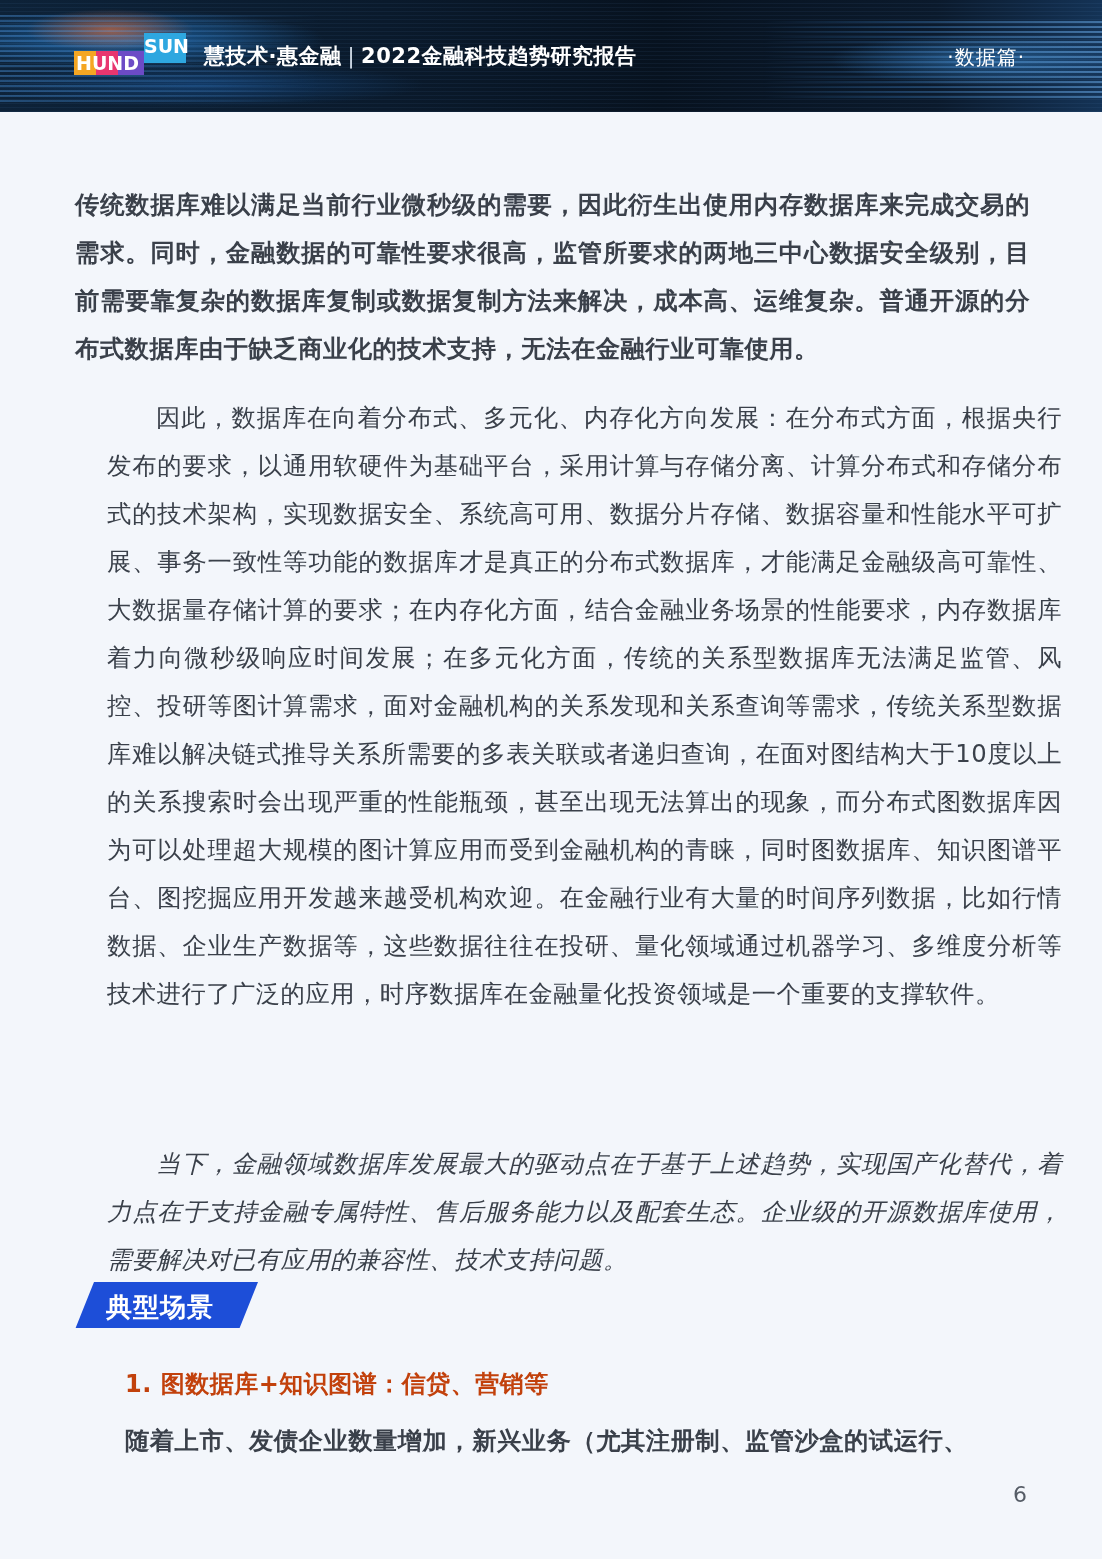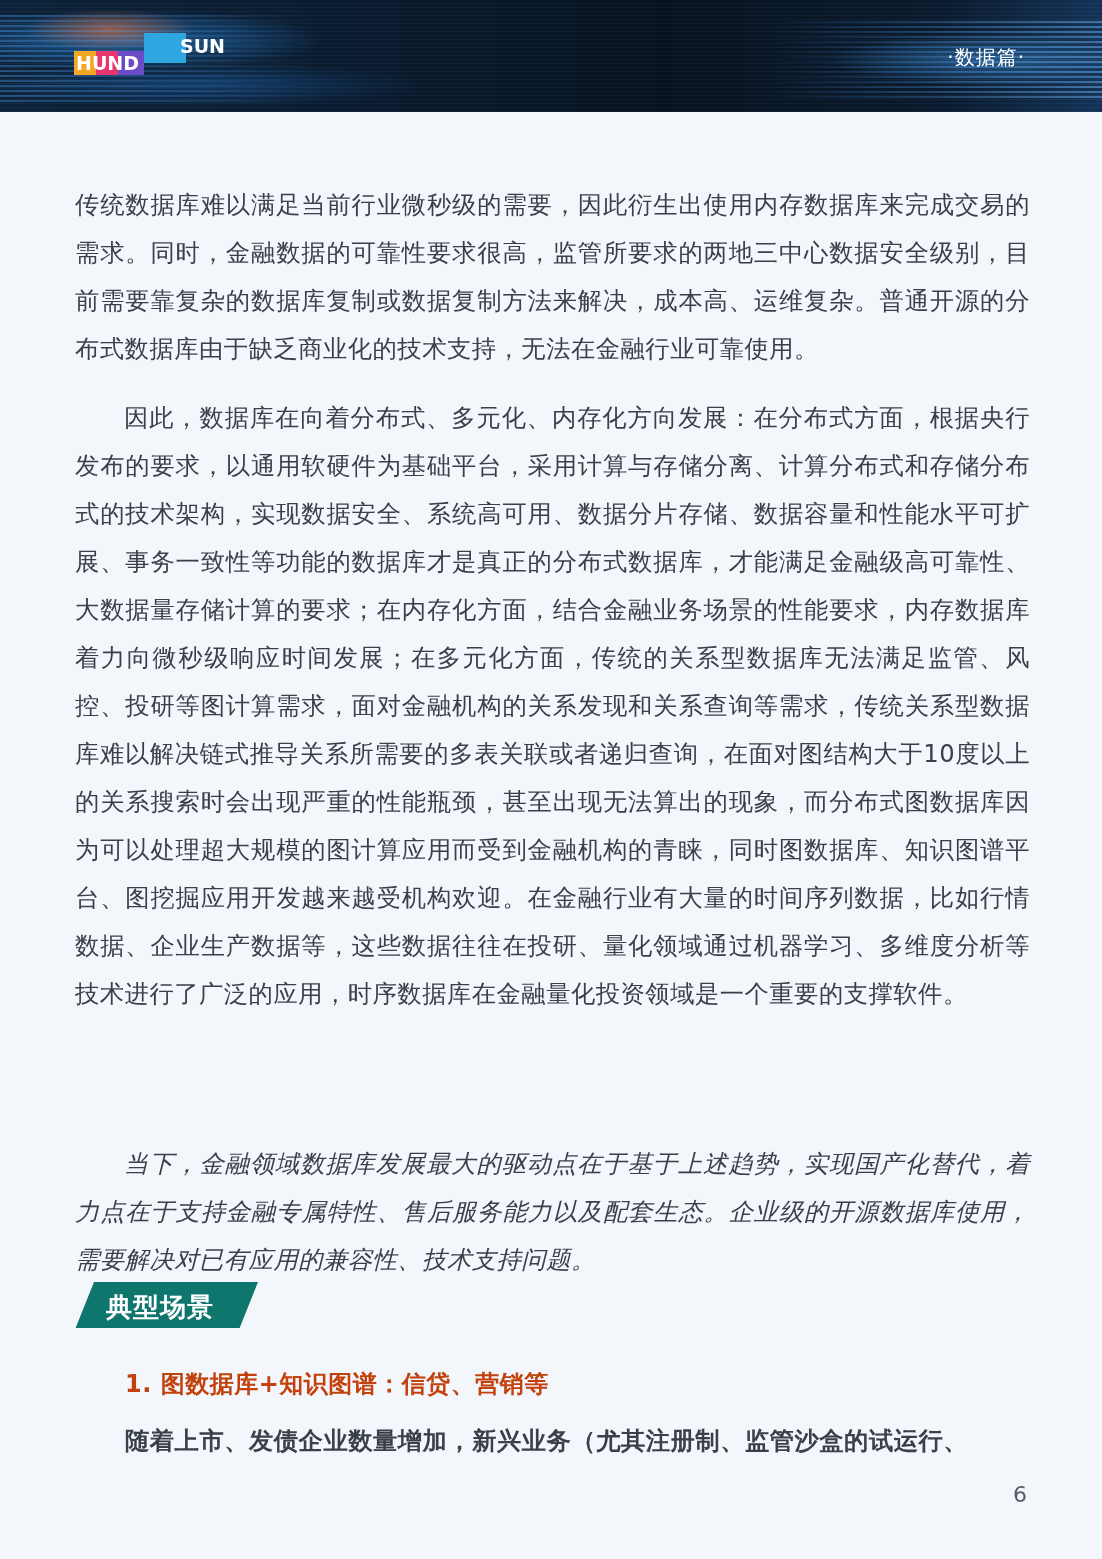--- a/index.html
+++ b/index.html
@@ -37,35 +37,35 @@
             mask: repeating-linear-gradient(0deg, #000 0 2px, transparent 2px 5px);
   }
 
   .logo { position: absolute; left: 74px; top: 33px; width: 112px; height: 36px; }
   .logo .blk { position: absolute; color: #fff; font-family: "DejaVu Sans", sans-serif; font-weight: bold; font-size: 19px; line-height: 24px; text-align: center; }
   .logo .b1 { left: 0; top: 18px; width: 22px; height: 24px; background: #f5a623; }
   .logo .b2 { left: 22px; top: 18px; width: 22px; height: 24px; background: #e8366f; }
   .logo .b3 { left: 44px; top: 18px; width: 26px; height: 24px; background: #6c4bc6; }
   .logo .b4 { left: 70px; top: 0; width: 42px; height: 30px; background: #2ea7e0; }
   .logo .word1 { position: absolute; left: 2px; top: 18px; font-size: 19px; font-weight: bold; color: #fff; letter-spacing: 0px; line-height: 24px; }
-  .logo .word2 { position: absolute; left: 70px; top: 1px; font-size: 19px; font-weight: bold; color: #fff; line-height: 24px; margin-left: 36px; }
+  .logo .word2 { position: absolute; left: 70px; top: 1px; font-size: 19px; font-weight: bold; color: #fff; line-height: 24px; }
 
   .header-title { position: absolute; left: 204px; top: 40px; color: #fff; font-size: 21px; font-weight: bold; line-height: 32px; white-space: nowrap; letter-spacing: 0.5px; }
   .header-title .sep { font-weight: normal; margin: 0 6px; color: #d8e2ee; }
   .header-title .sub { font-weight: bold; }
   .section-tag { position: absolute; right: 77px; top: 42px; color: #fff; font-size: 20px; font-weight: normal; line-height: 30px; letter-spacing: 1px; }
   .para { font-size: 24.3px; line-height: 48px; color: #3a404a; text-align: justify; letter-spacing: 0.5px; }
-  .para.indent { text-indent: 49px; }
-  .p1 { position: absolute; left: 75px; top: 181px; width: 955px; }
+  .para.indent { text-indent: 49px; margin-left: 32px; }
+  .p1 { position: absolute; left: 75px; top: 181px; width: 955px; font-weight: bold; }
   .p2 { position: absolute; left: 75px; top: 394px; width: 955px; }
   .p3 { position: absolute; left: 75px; top: 1140px; width: 955px; font-style: italic; }
 
   .section-banner {
     position: absolute; left: 74px; top: 1282px; width: 184px; height: 46px;
-    background: #0f766e;
+    background: #1d4ed8;
     clip-path: polygon(20px 0, 184px 0, 164px 50px, 0 50px);
   }
   .section-banner span { position: absolute; left: 32px; top: 6px; color: #fff; font-size: 26px; font-weight: bold; line-height: 38px; letter-spacing: 1px; }
 
   .subheading { position: absolute; left: 125px; top: 1364px; color: #c2410c; font-size: 24px; font-weight: bold; line-height: 40px; letter-spacing: 0.5px; }
   .p4 { position: absolute; left: 125px; top: 1417px; width: 905px; font-size: 24.3px; line-height: 48px; color: #3a404a; white-space: nowrap; letter-spacing: 0.5px; font-weight: bold; }
 
   .page-number { position: absolute; left: 1013px; top: 1481px; font-size: 22px; color: #555c66; line-height: 28px; }
 </style>
 </head>
@@ -78,20 +78,23 @@
 
   <div class="logo">
     <div class="blk b1"></div>
     <div class="blk b2"></div>
     <div class="blk b3"></div>
     <div class="blk b4"></div>
     <span class="word1">HUND</span>
     <span class="word2">SUN</span>
   </div>
 
+  <div class="header-title">
+    <span>慧技术·惠金融</span><span class="sep">|</span><span class="sub">2022金融科技趋势研究报告</span>
+  </div>
   <div class="section-tag">·数据篇·</div>
 </div>
 
 <p class="para p1">传统数据库难以满足当前行业微秒级的需要，因此衍生出使用内存数据库来完成交易的需求。同时，金融数据的可靠性要求很高，监管所要求的两地三中心数据安全级别，目前需要靠复杂的数据库复制或数据复制方法来解决，成本高、运维复杂。普通开源的分布式数据库由于缺乏商业化的技术支持，无法在金融行业可靠使用。</p>
 <p class="para indent p2">因此，数据库在向着分布式、多元化、内存化方向发展：在分布式方面，根据央行发布的要求，以通用软硬件为基础平台，采用计算与存储分离、计算分布式和存储分布式的技术架构，实现数据安全、系统高可用、数据分片存储、数据容量和性能水平可扩展、事务一致性等功能的数据库才是真正的分布式数据库，才能满足金融级高可靠性、大数据量存储计算的要求；在内存化方面，结合金融业务场景的性能要求，内存数据库着力向微秒级响应时间发展；在多元化方面，传统的关系型数据库无法满足监管、风控、投研等图计算需求，面对金融机构的关系发现和关系查询等需求，传统关系型数据库难以解决链式推导关系所需要的多表关联或者递归查询，在面对图结构大于10度以上的关系搜索时会出现严重的性能瓶颈，甚至出现无法算出的现象，而分布式图数据库因为可以处理超大规模的图计算应用而受到金融机构的青睐，同时图数据库、知识图谱平台、图挖掘应用开发越来越受机构欢迎。在金融行业有大量的时间序列数据，比如行情数据、企业生产数据等，这些数据往往在投研、量化领域通过机器学习、多维度分析等技术进行了广泛的应用，时序数据库在金融量化投资领域是一个重要的支撑软件。</p>
 <p class="para indent p3">当下，金融领域数据库发展最大的驱动点在于基于上述趋势，实现国产化替代，着力点在于支持金融专属特性、售后服务能力以及配套生态。企业级的开源数据库使用，需要解决对已有应用的兼容性、技术支持问题。</p>
 
 <div class="section-banner">
   <span>典型场景</span>
 </div>

